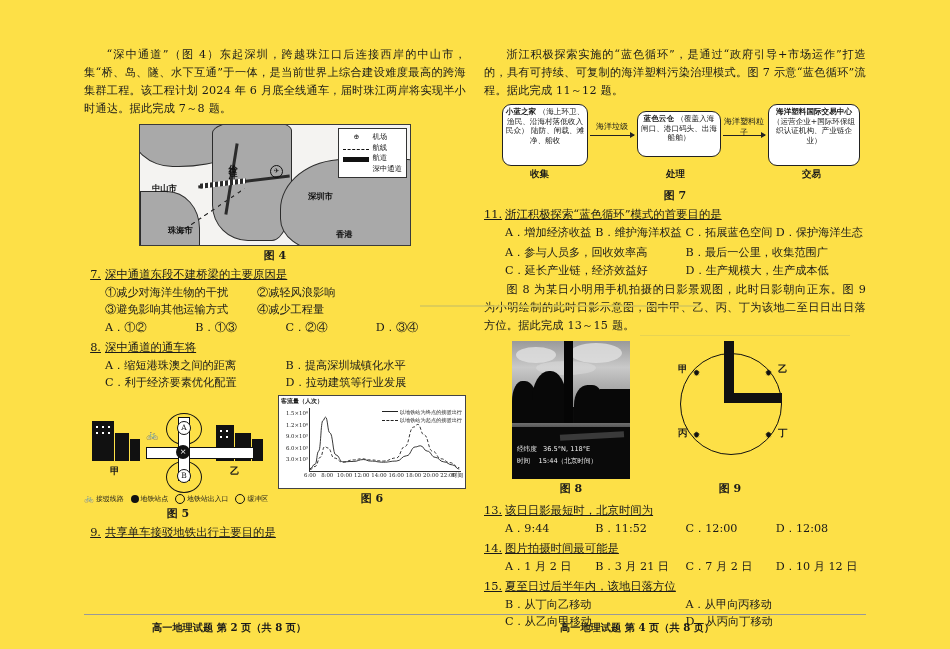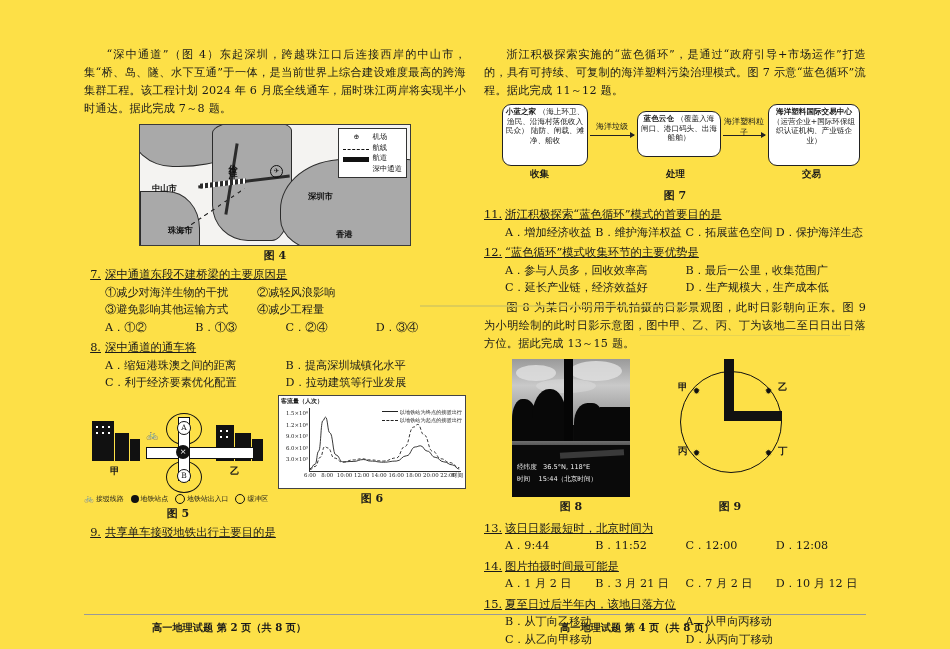--- a/index.html
+++ b/index.html
@@ -382,24 +382,20 @@
       </div>
       <div class="opts four">
         <div class="opt">A．增加经济收益</div>
         <div class="opt">B．维护海洋权益</div>
         <div class="opt">C．拓展蓝色空间</div>
         <div class="opt">D．保护海洋生态</div>
       </div>
     </div>
 
     <div class="q">
-      <div class="q-stem">
-        <span class="q-num">12.</span>
-        <span class="q-text">“蓝色循环”模式收集环节的主要优势是</span>
-      </div>
       <div class="opts two">
         <div class="opt">A．参与人员多，回收效率高</div>
         <div class="opt">B．最后一公里，收集范围广</div>
       </div>
       <div class="opts two">
         <div class="opt">C．延长产业链，经济效益好</div>
         <div class="opt">D．生产规模大，生产成本低</div>
       </div>
     </div>
 

